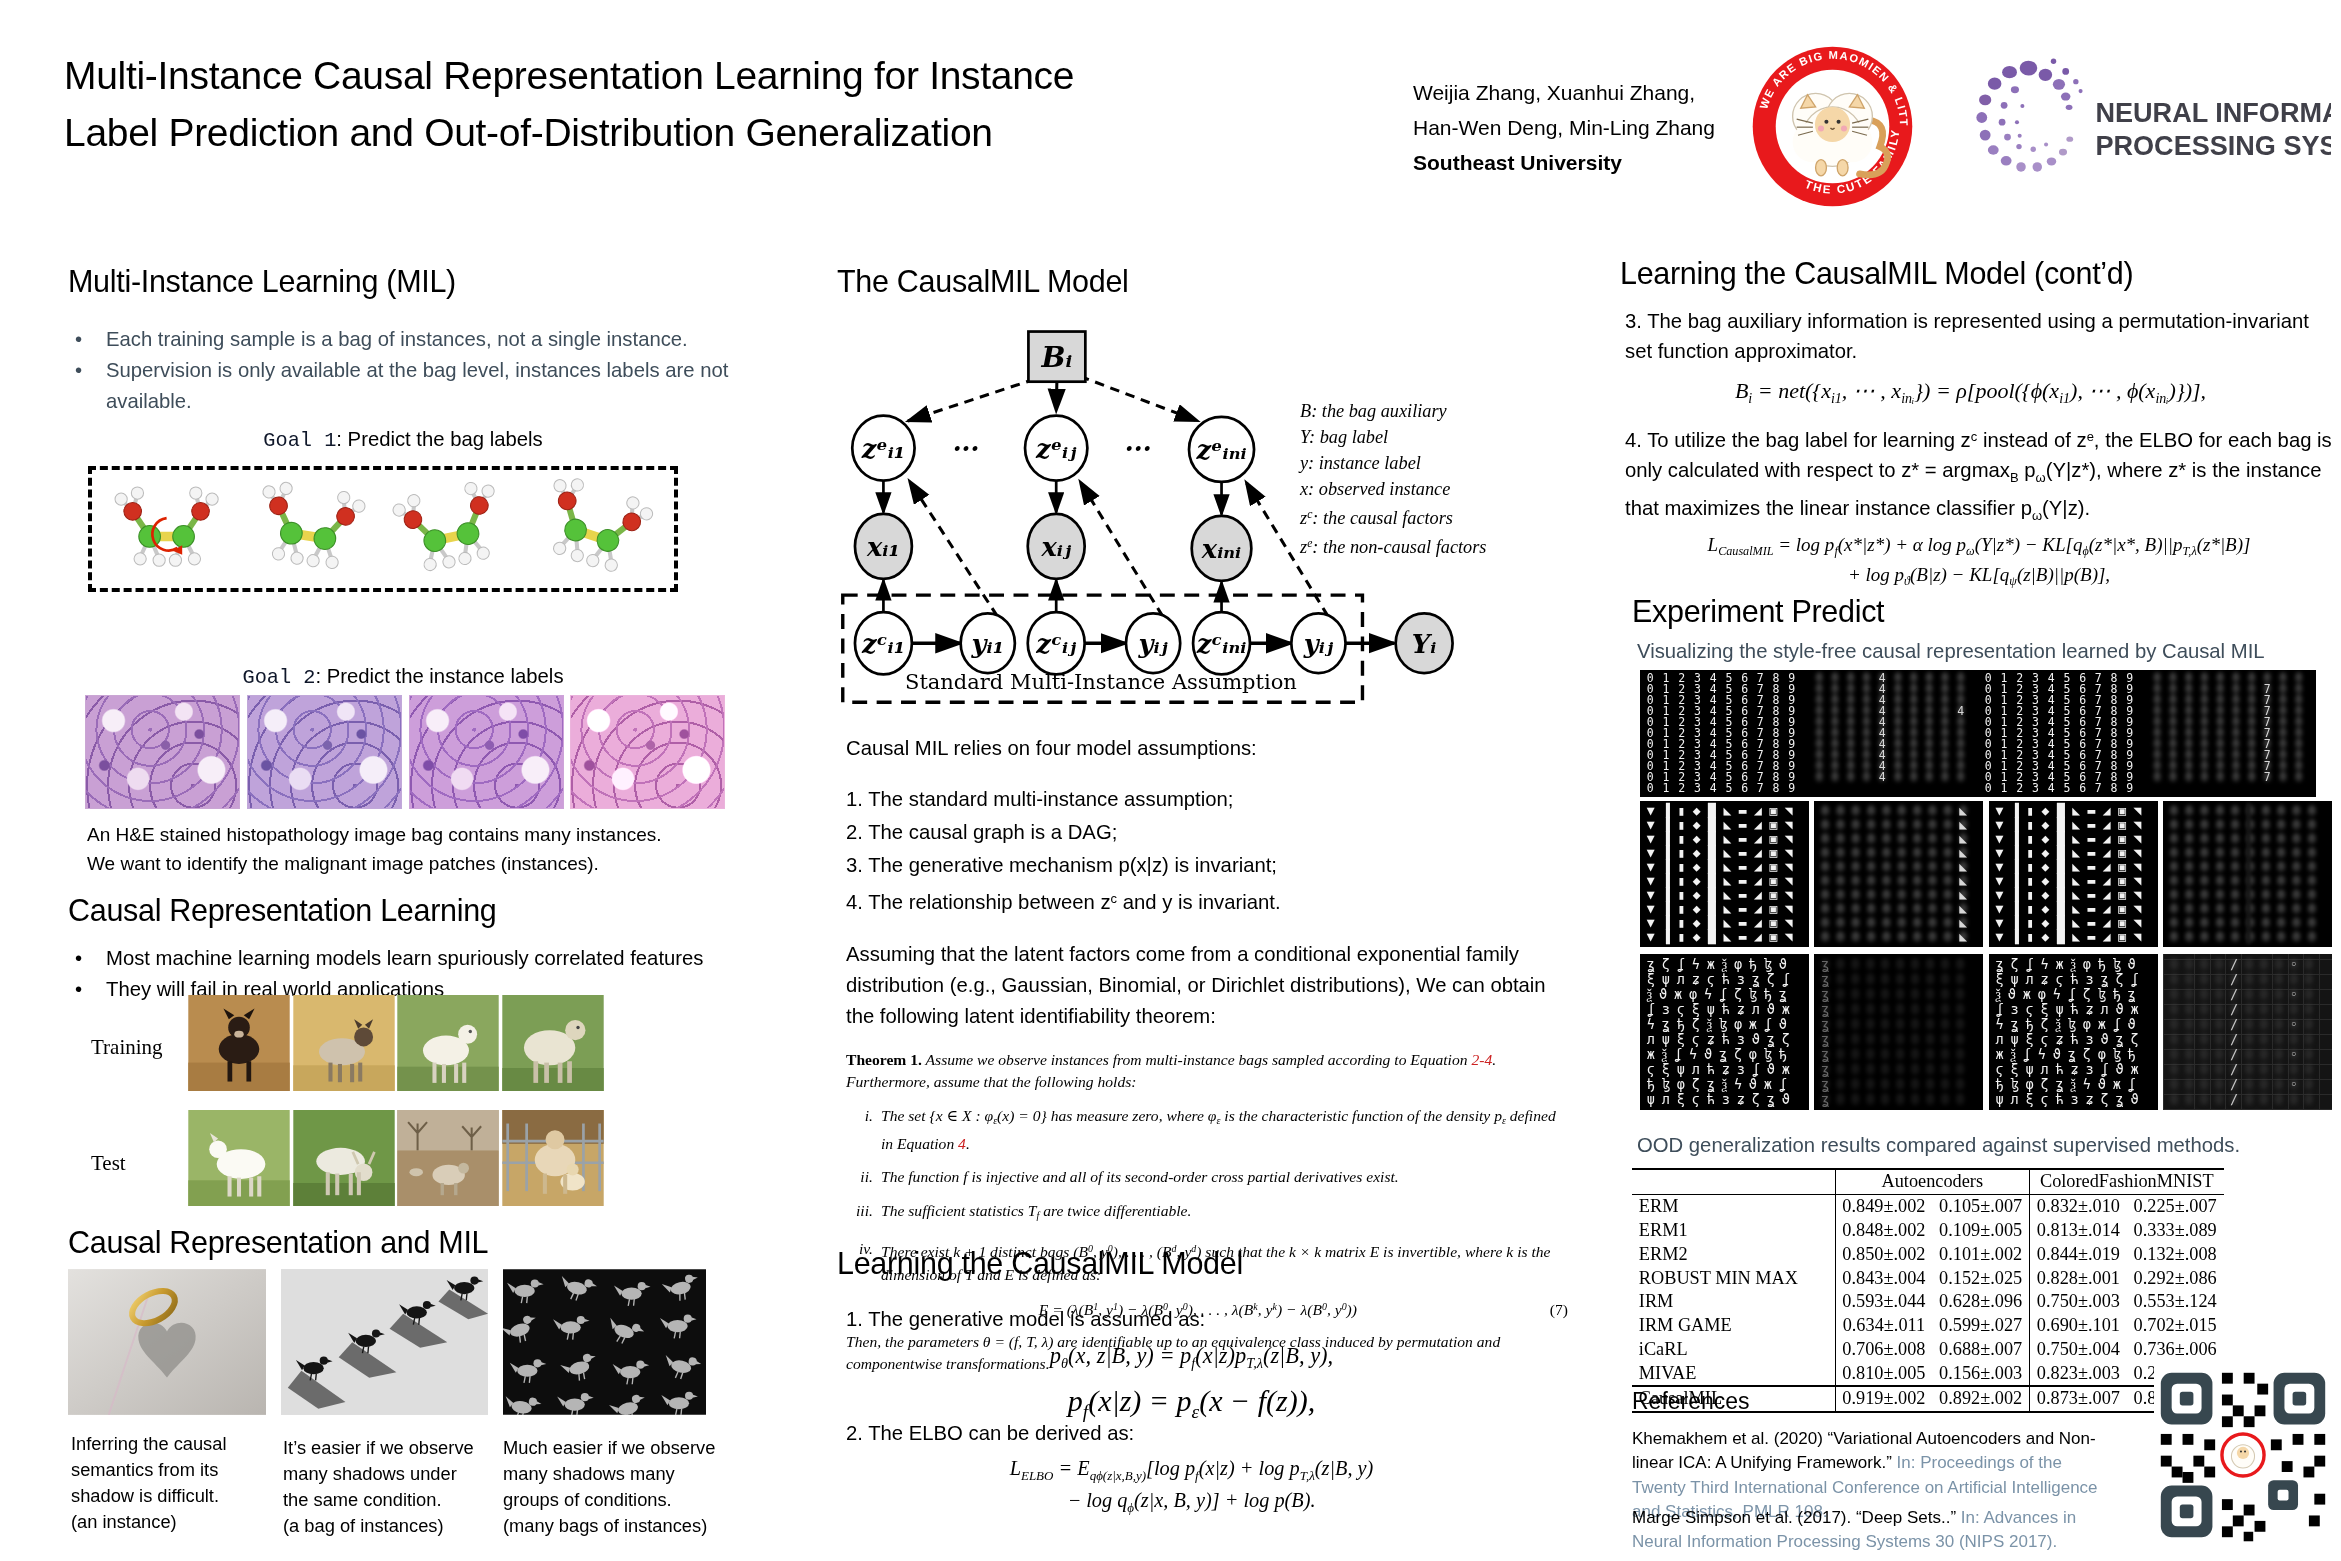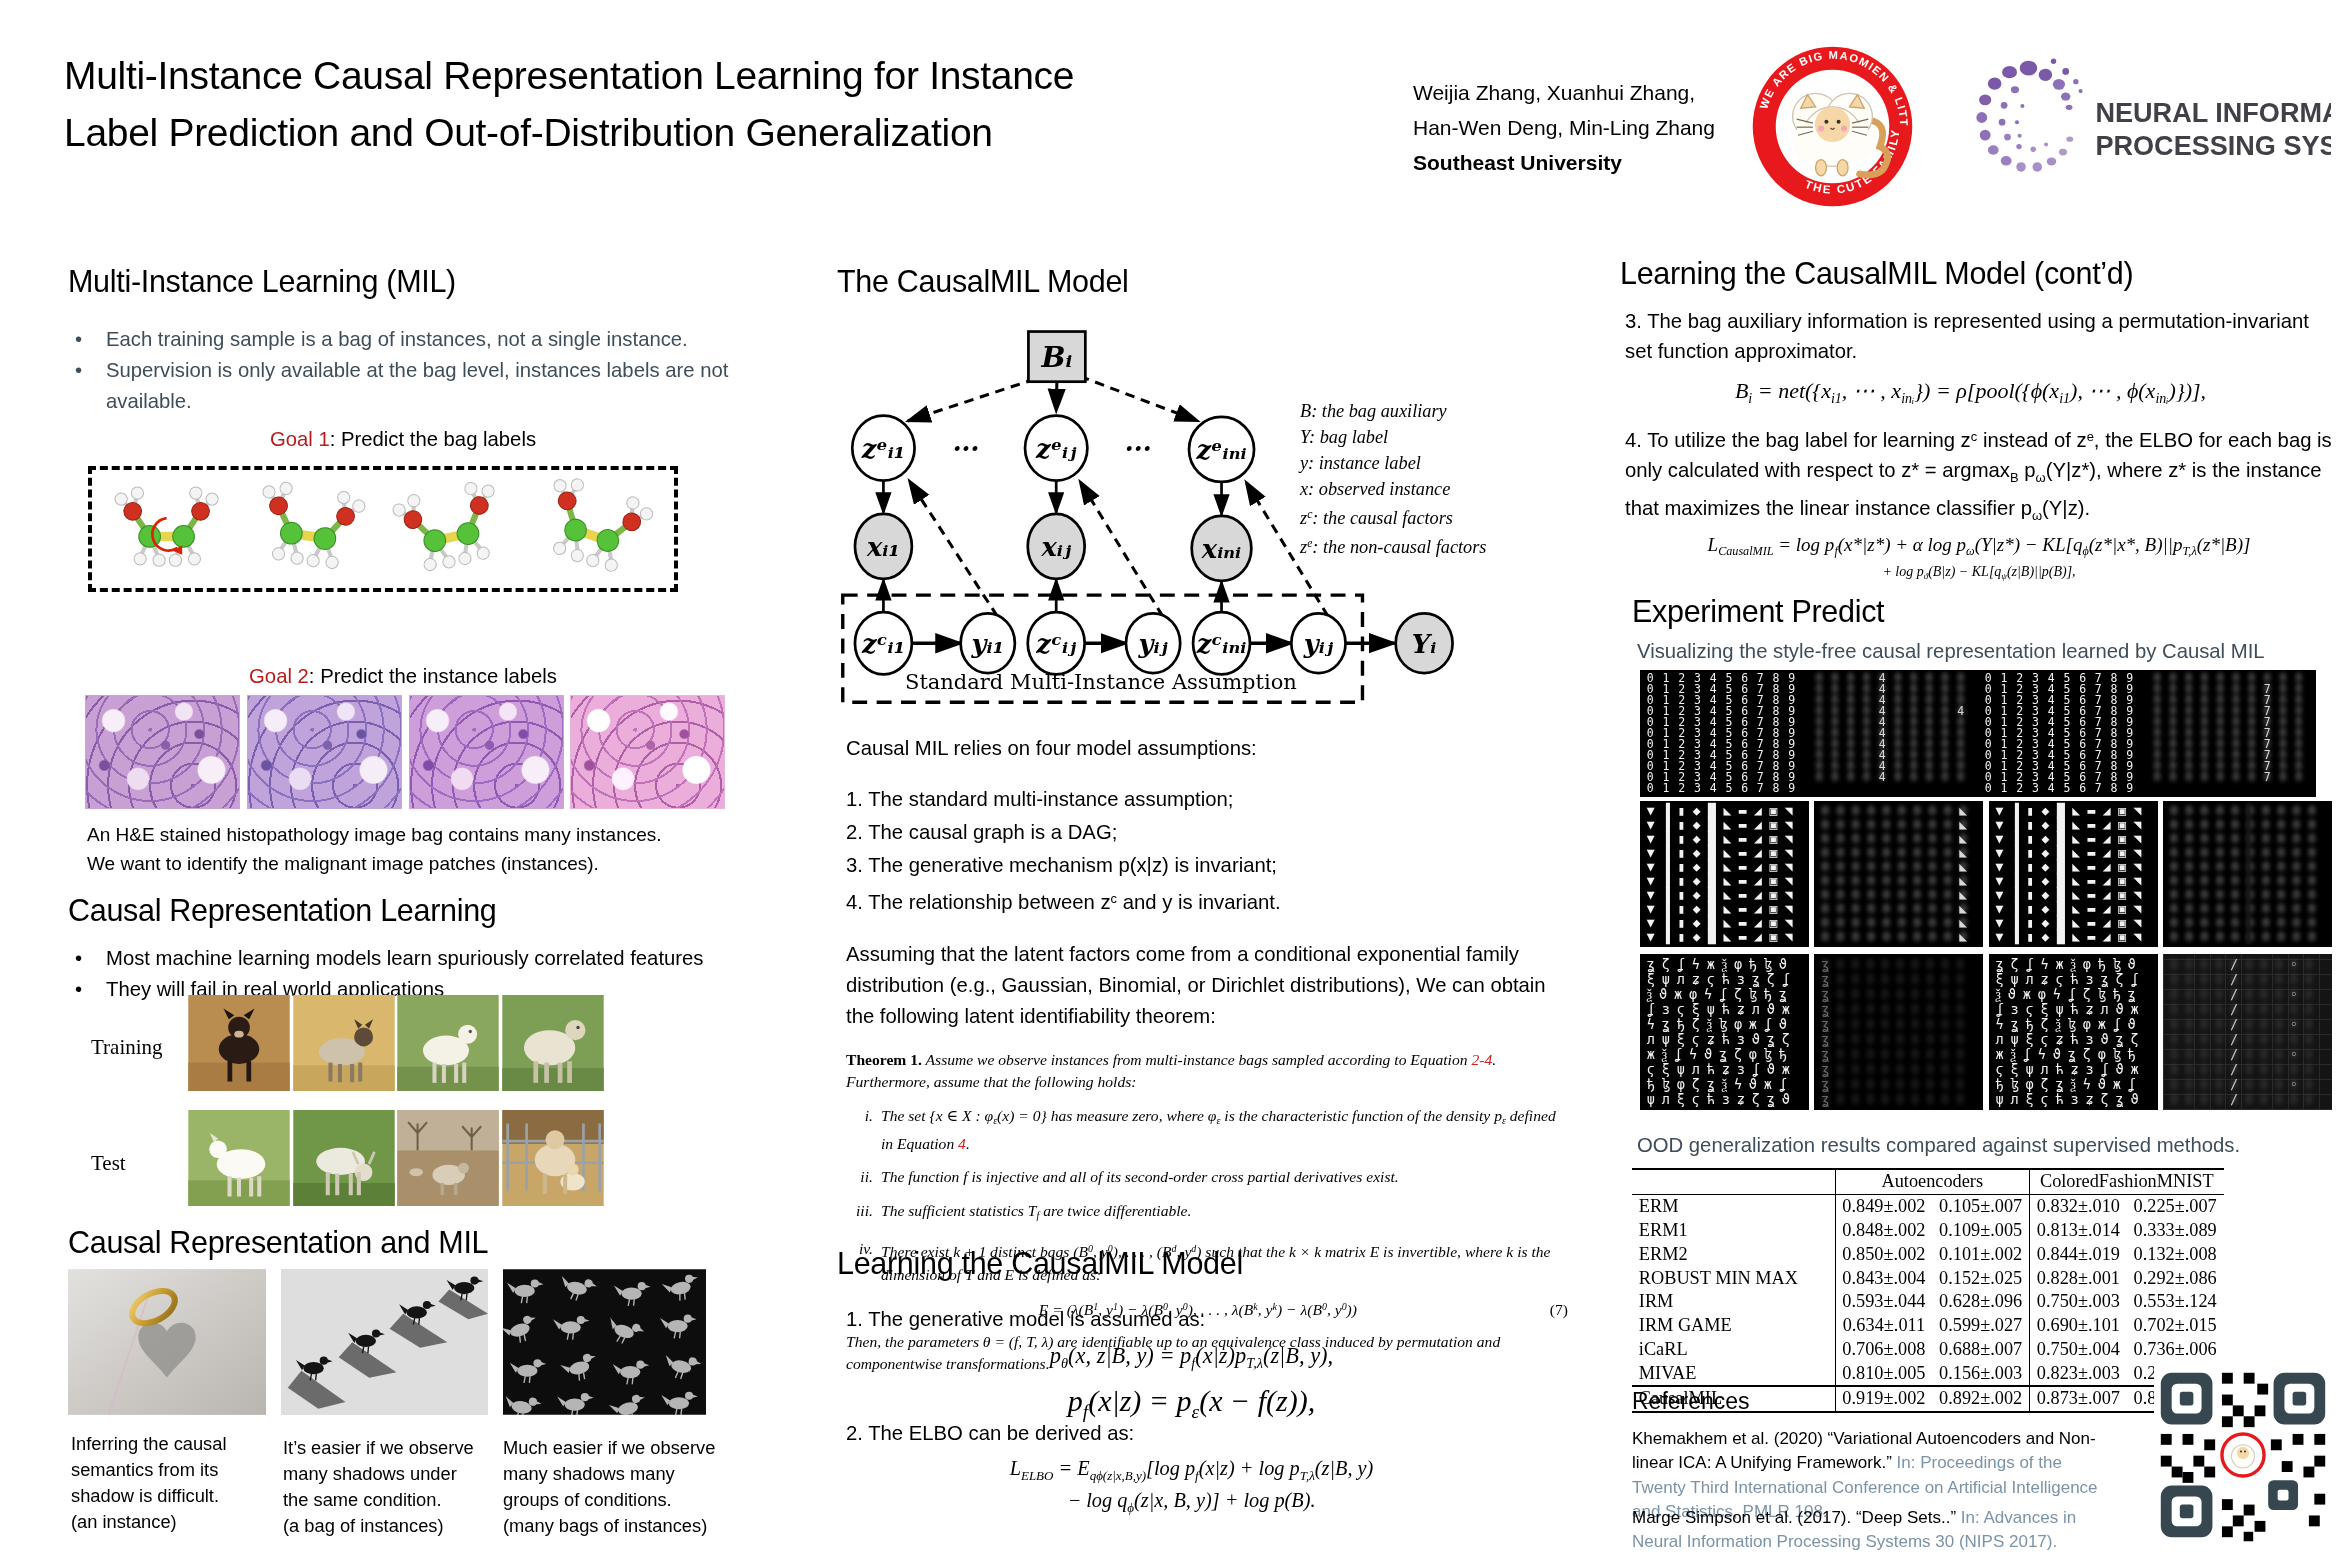--- a/index.html
+++ b/index.html
@@ -12,21 +12,21 @@
   .h-title { font-size:39px; line-height:57px; font-weight:500; letter-spacing:-0.3px; }
   .h-sec { font-size:30.5px; font-weight:500; letter-spacing:-0.3px; }
   .h-ref { font-size:23px; font-weight:500; }
   .slate { color:#3e4d5a; }
   .txt30 { font-size:20.3px; line-height:31px; }
   .txt28 { font-size:19px; line-height:28.5px; }
   .txt27 { font-size:18.3px; line-height:26px; }
   .bullet-row { display:flex; }
   .bullet-dot { width:31px; flex:0 0 31px; font-size:20.3px; }
   .goal-line { font-size:20.3px; text-align:center; }
-  .red { color:#b91c1c; }
+  .red { color:#0f172a;font-family:Liberation Mono, monospace; }
   .serif { font-family:"Liberation Serif","DejaVu Serif",serif; }
   .eq { font-family:"Liberation Serif","DejaVu Serif",serif; font-style:italic; text-align:center; }
   .ms { font-size:64%; vertical-align:-0.35em; }
   .mu { font-size:64%; vertical-align:0.5em; }
   .mr { color:#cc2222; }
   .mb { font-weight:bold; font-style:normal; }
   .thm { font-family:"Liberation Serif","DejaVu Serif",serif; font-style:italic; font-size:15.6px; line-height:22.4px; }
   .thm-item { display:flex; margin-top:11px; }
   .thm-num { flex:0 0 35px; text-align:right; padding-right:8.1px; }
   .mol-box { border:4.1px dashed #000; display:flex; align-items:center; justify-content:space-around; padding:2.7px 6.8px; }
@@ -566,21 +566,21 @@
   <div class="abs eq" style="left:846px; top:1489px; width:691px; font-size:20.3px;"><span>− log q</span><span class="ms">ϕ</span><span>(z|x, B, y)] + log p(B).</span></div>
 
   <div class="abs h-sec" style="left:1620px; top:256px;">Learning the CausalMIL Model (cont’d)</div>
   <div class="abs txt30" style="left:1625px; top:306px; width:712px; line-height:30px;">3. The bag auxiliary information is represented using a permutation-invariant set function approximator.</div>
   <div class="abs eq" style="left:1625px; top:378px; width:691px; font-size:22px;"><span>B</span><span class="ms">i</span><span> = net({x</span><span class="ms">i1</span><span>, ⋯ , x</span><span class="ms">inᵢ</span><span>}) = ρ[pool({ϕ(x</span><span class="ms">i1</span><span>), ⋯ , ϕ(x</span><span class="ms">inᵢ</span><span>)})],</span></div>
   <div class="abs txt30" style="left:1625px; top:422px; width:717px; line-height:30px;">
     <span><span>4. To utilize the bag label for learning z</span><span class="mu">c</span><span> instead of z</span><span class="mu">e</span><span>, the ELBO for each bag is only calculated with respect to z* = argmax</span><span class="ms">B</span><span> p</span><span class="ms">ω</span><span>(Y|z*), where z* is the instance</span></span><br>
     <span><span>that maximizes the linear instance classifier p</span><span class="ms">ω</span><span>(Y|z).</span></span>
   </div>
   <div class="abs eq" style="left:1620px; top:534px; width:718px; font-size:19px;"><span>L</span><span class="ms">CausalMIL</span><span> = log p</span><span class="ms">f</span><span>(x*|z*) + α log p</span><span class="ms">ω</span><span>(Y|z*) − KL[q</span><span class="ms">ϕ</span><span>(z*|x*, B)||p</span><span class="ms">T,λ</span><span>(z*|B)]</span></div>
-  <div class="abs eq" style="left:1620px; top:564px; width:718px; font-size:14px;"><span>+ log p</span><span class="ms">ϑ</span><span>(B|z) − KL[q</span><span class="ms">ψ</span><span>(z|B)||p(B)],</span></div>
+  <div class="abs eq" style="left:1620px; top:564px; width:718px; font-size:19px;"><span>+ log p</span><span class="ms">ϑ</span><span>(B|z) − KL[q</span><span class="ms">ψ</span><span>(z|B)||p(B)],</span></div>
 
   <div class="abs h-sec" style="left:1632px; top:594px;">Experiment Predict</div>
   <div class="abs slate txt30" style="left:1637px; top:636px;">Visualizing the style-free causal representation learned by Causal MIL</div>
 
   <div class="abs" style="left:1640px; top:670px; display:flex; gap:0;">
     <div class="panel" style="width:169px; height:127px;">
         <pre class="grid layer mn1 sharp-w">0123456789
 0123456789
 0123456789
 0123456789

